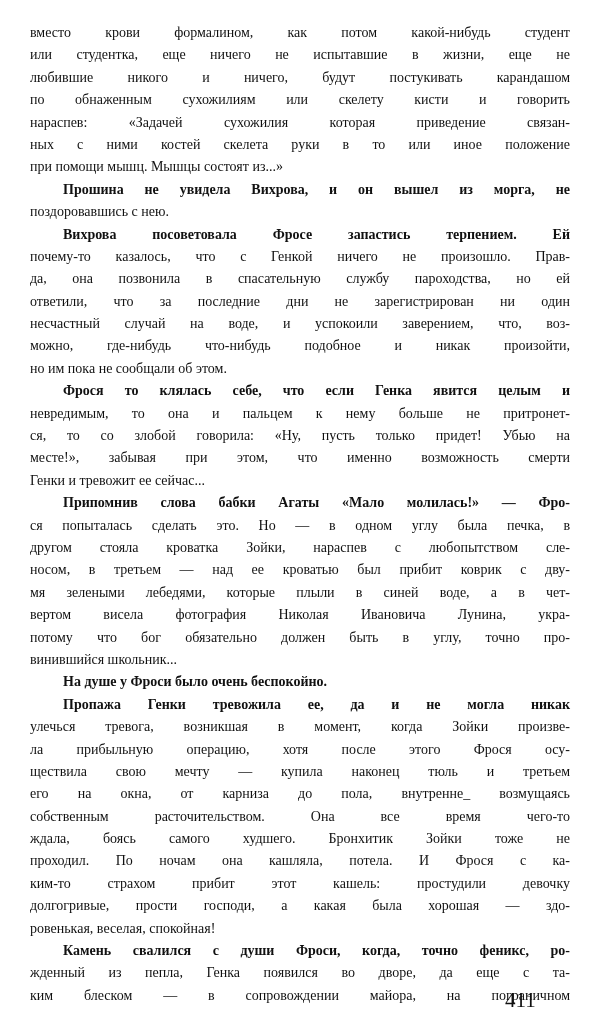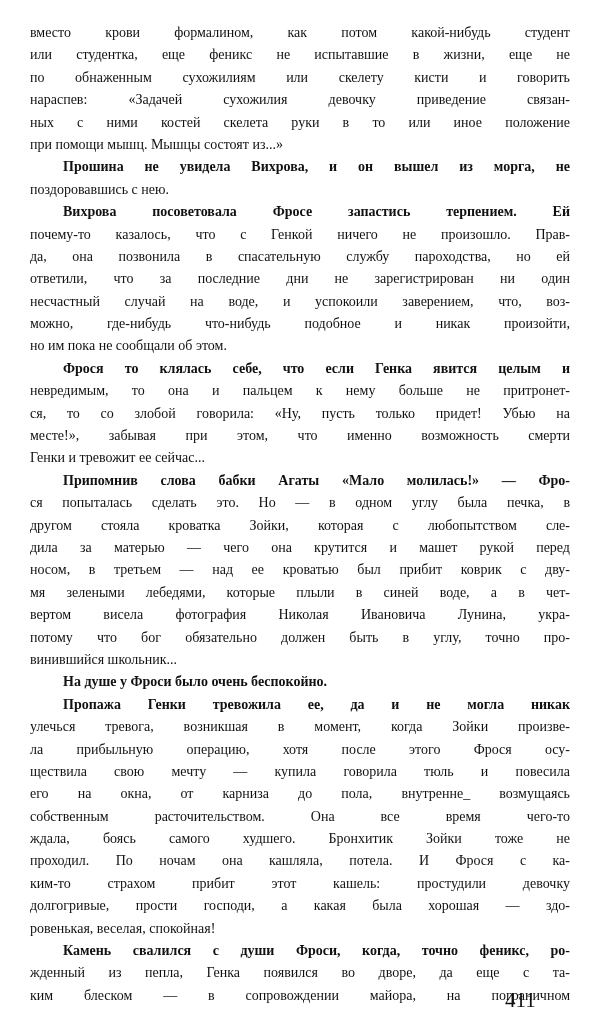--- a/index.html
+++ b/index.html
@@ -46,23 +46,24 @@
     font-family: "Liberation Serif", "DejaVu Serif", serif;
     color: #111111;
   }
 </style>
 </head>
 <body>
 
 <div class="page" id="page-body">
     <div>
       <span class="line">вместо крови формалином, как потом какой-нибудь студент</span>
-      <span class="line">или студентка, еще феникс не испытавшие в жизни, еще не</span>
+      <span class="line">или студентка, еще ничего не испытавшие в жизни, еще не</span>
+      <span class="line">любившие никого и ничего, будут постукивать карандашом</span>
       <span class="line">по обнаженным сухожилиям или скелету кисти и говорить</span>
-      <span class="line">нараспев: «Задачей сухожилия девочку приведение связан-</span>
+      <span class="line">нараспев: «Задачей сухожилия которая приведение связан-</span>
       <span class="line">ных с ними костей скелета руки в то или иное положение</span>
       <span class="line last">при помощи мышц. Мышцы состоят из...»</span>
     </div>
     <div>
       <span class="line indent">Прошина не увидела Вихрова, и он вышел из морга, не</span>
       <span class="line last">поздоровавшись с нею.</span>
     </div>
     <div>
       <span class="line indent">Вихрова посоветовала Фросе запастись терпением. Ей</span>
       <span class="line">почему-то казалось, что с Генкой ничего не произошло. Прав-</span>
@@ -75,36 +76,35 @@
     <div>
       <span class="line indent">Фрося то клялась себе, что если Генка явится целым и</span>
       <span class="line">невредимым, то она и пальцем к нему больше не притронет-</span>
       <span class="line">ся, то со злобой говорила: «Ну, пусть только придет! Убью на</span>
       <span class="line">месте!», забывая при этом, что именно возможность смерти</span>
       <span class="line last">Генки и тревожит ее сейчас...</span>
     </div>
     <div>
       <span class="line indent">Припомнив слова бабки Агаты «Мало молилась!» — Фро-</span>
       <span class="line">ся попыталась сделать это. Но — в одном углу была печка, в</span>
-      <span class="line">другом стояла кроватка Зойки, которая с любопытством сле-</span>
-      <span class="line">дила за матерью — чего она крутится и машет рукой перед</span>
+      <span class="line">другом стояла кроватка Зойки, нараспев с любопытством сле-</span>
       <span class="line">носом, в третьем — над ее кроватью был прибит коврик с дву-</span>
       <span class="line">мя зелеными лебедями, которые плыли в синей воде, а в чет-</span>
       <span class="line">вертом висела фотография Николая Ивановича Лунина, укра-</span>
       <span class="line">потому что бог обязательно должен быть в углу, точно про-</span>
       <span class="line last">винившийся школьник...</span>
     </div>
     <div>
       <span class="line indent last">На душе у Фроси было очень беспокойно.</span>
     </div>
     <div>
       <span class="line indent">Пропажа Генки тревожила ее, да и не могла никак</span>
       <span class="line">улечься тревога, возникшая в момент, когда Зойки произве-</span>
       <span class="line">ла прибыльную операцию, хотя после этого Фрося осу-</span>
-      <span class="line">ществила свою мечту — купила говорила тюль и повесила</span>
+      <span class="line">ществила свою мечту — купила наконец тюль и третьем</span>
       <span class="line">его на окна, от карниза до пола, внутренне_ возмущаясь</span>
       <span class="line">собственным расточительством. Она все время чего-то</span>
       <span class="line">ждала, боясь самого худшего. Бронхитик Зойки тоже не</span>
       <span class="line">проходил. По ночам она кашляла, потела. И Фрося с ка-</span>
       <span class="line">ким-то страхом прибит этот кашель: простудили девочку</span>
       <span class="line">долгогривые, прости господи, а какая была хорошая — здо-</span>
       <span class="line last">ровенькая, веселая, спокойная!</span>
     </div>
     <div>
       <span class="line indent">Камень свалился с души Фроси, когда, точно феникс, ро-</span>

